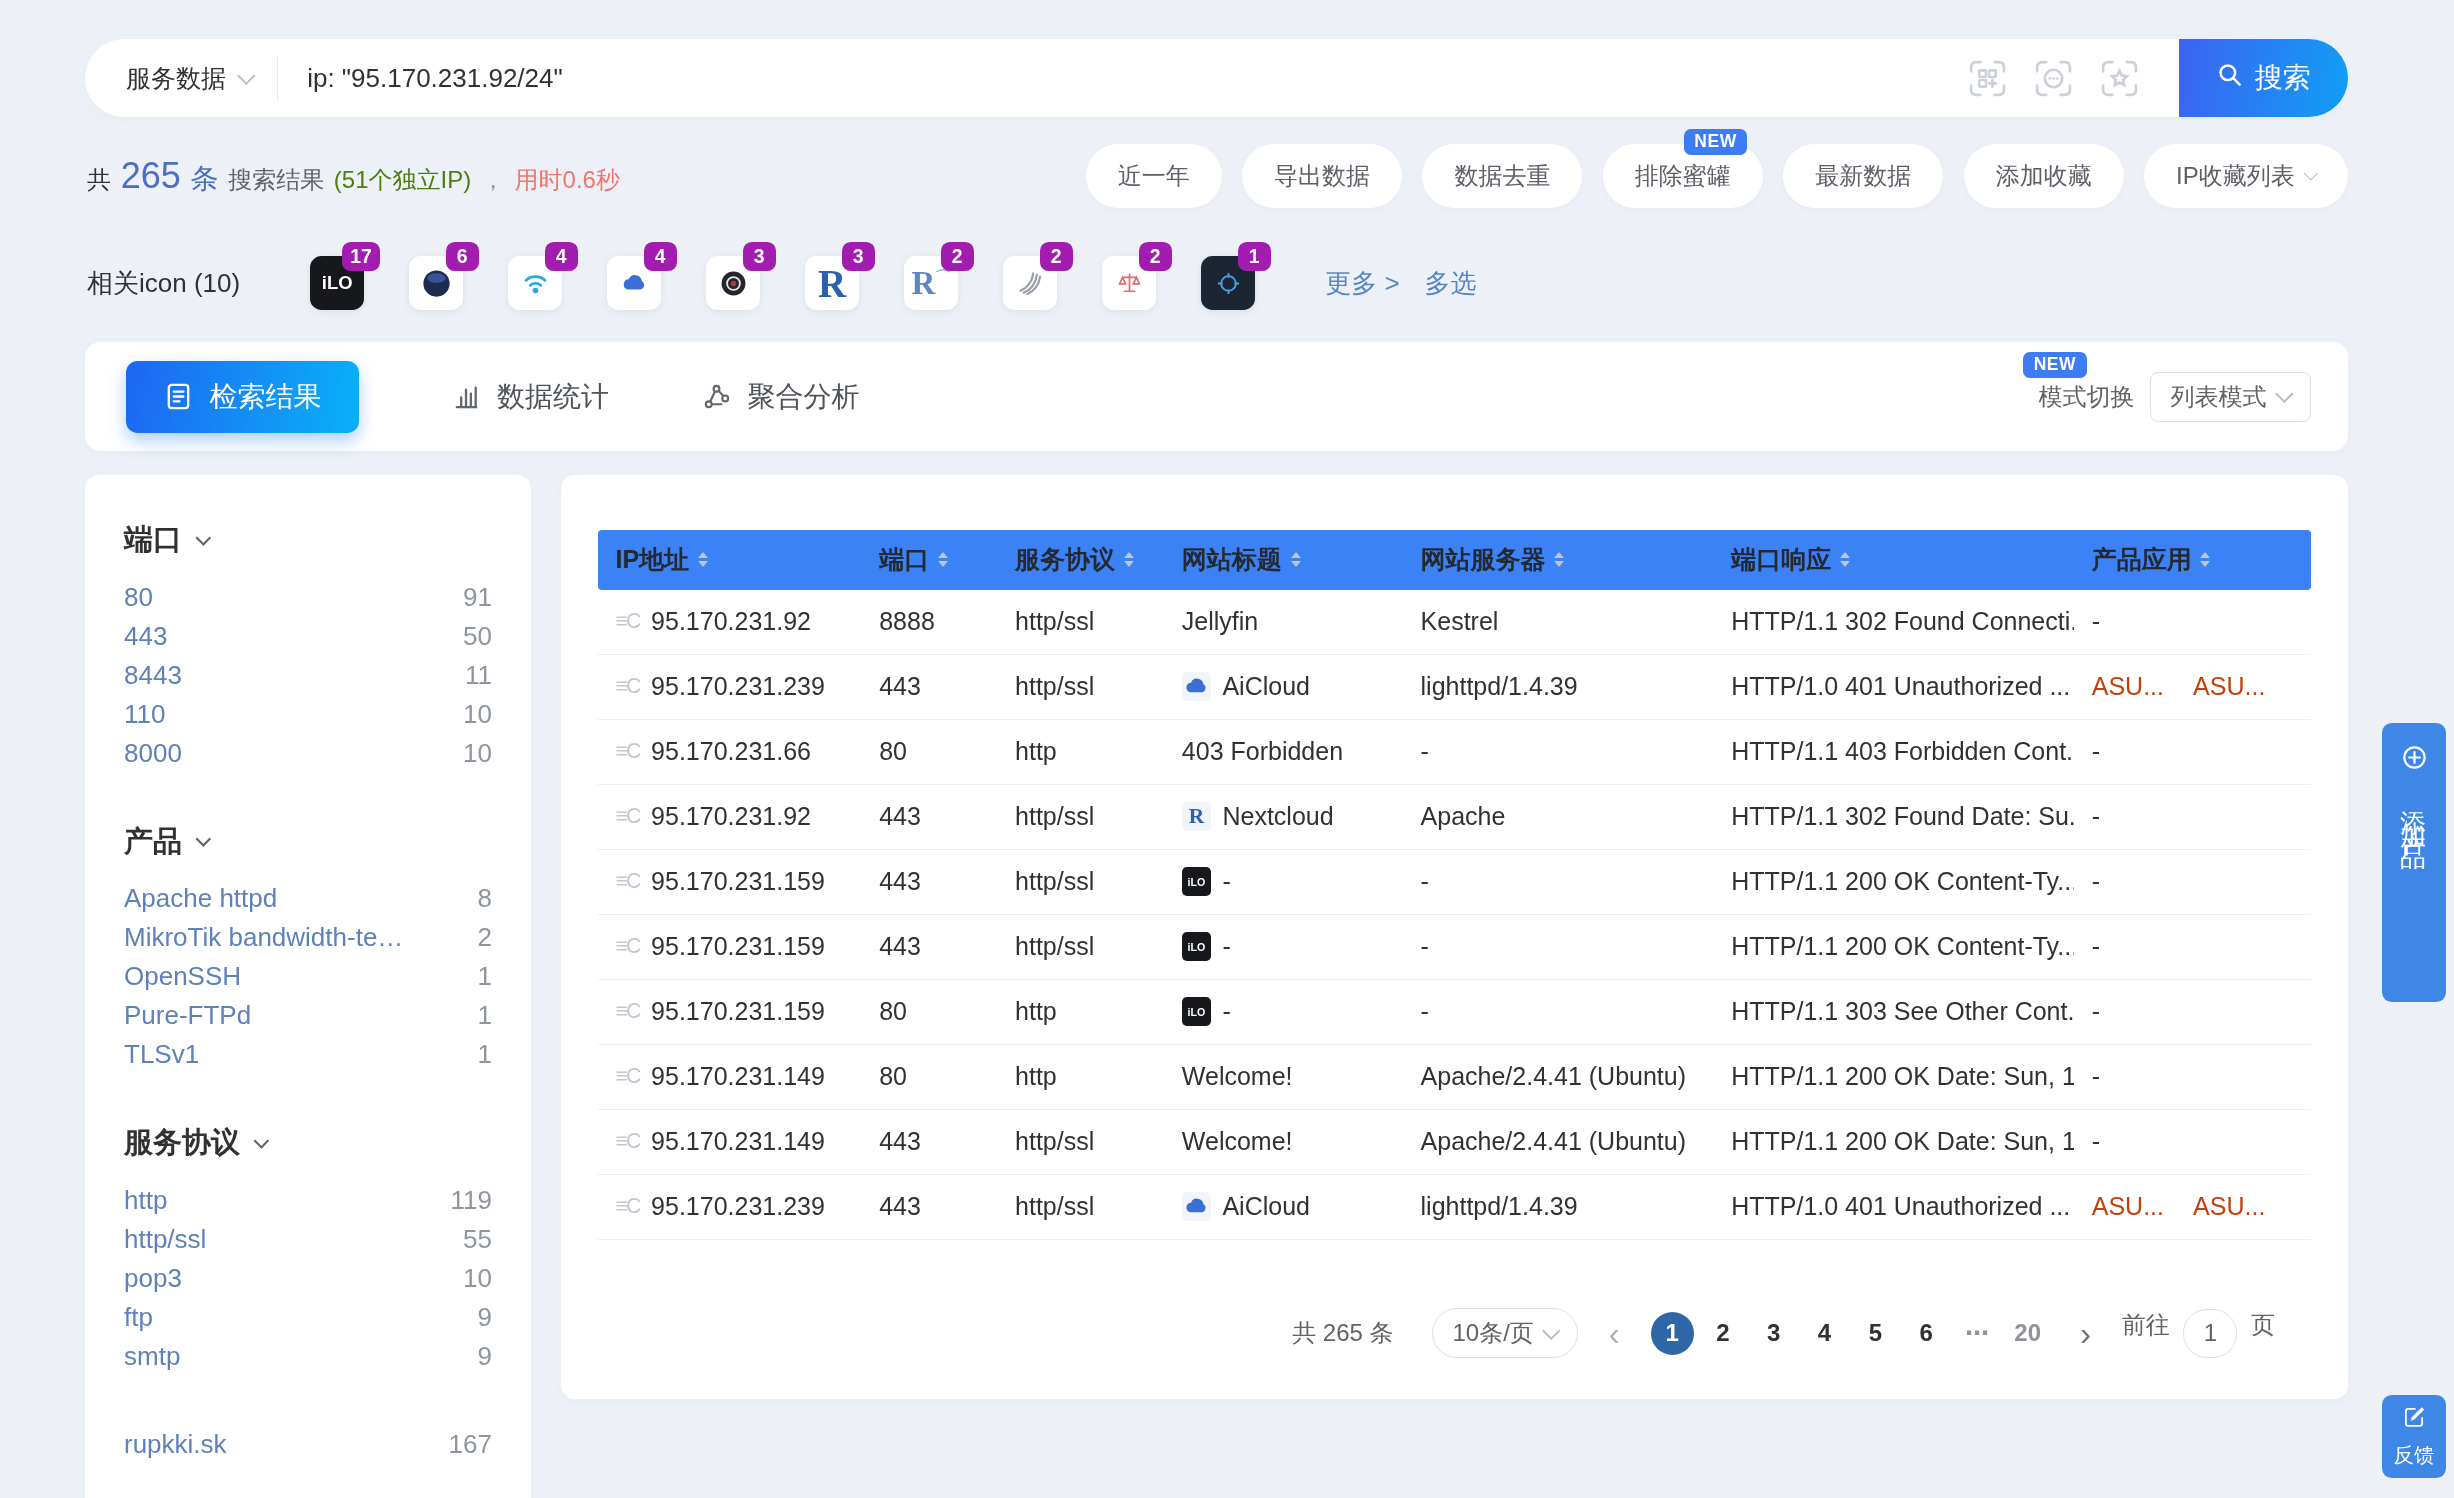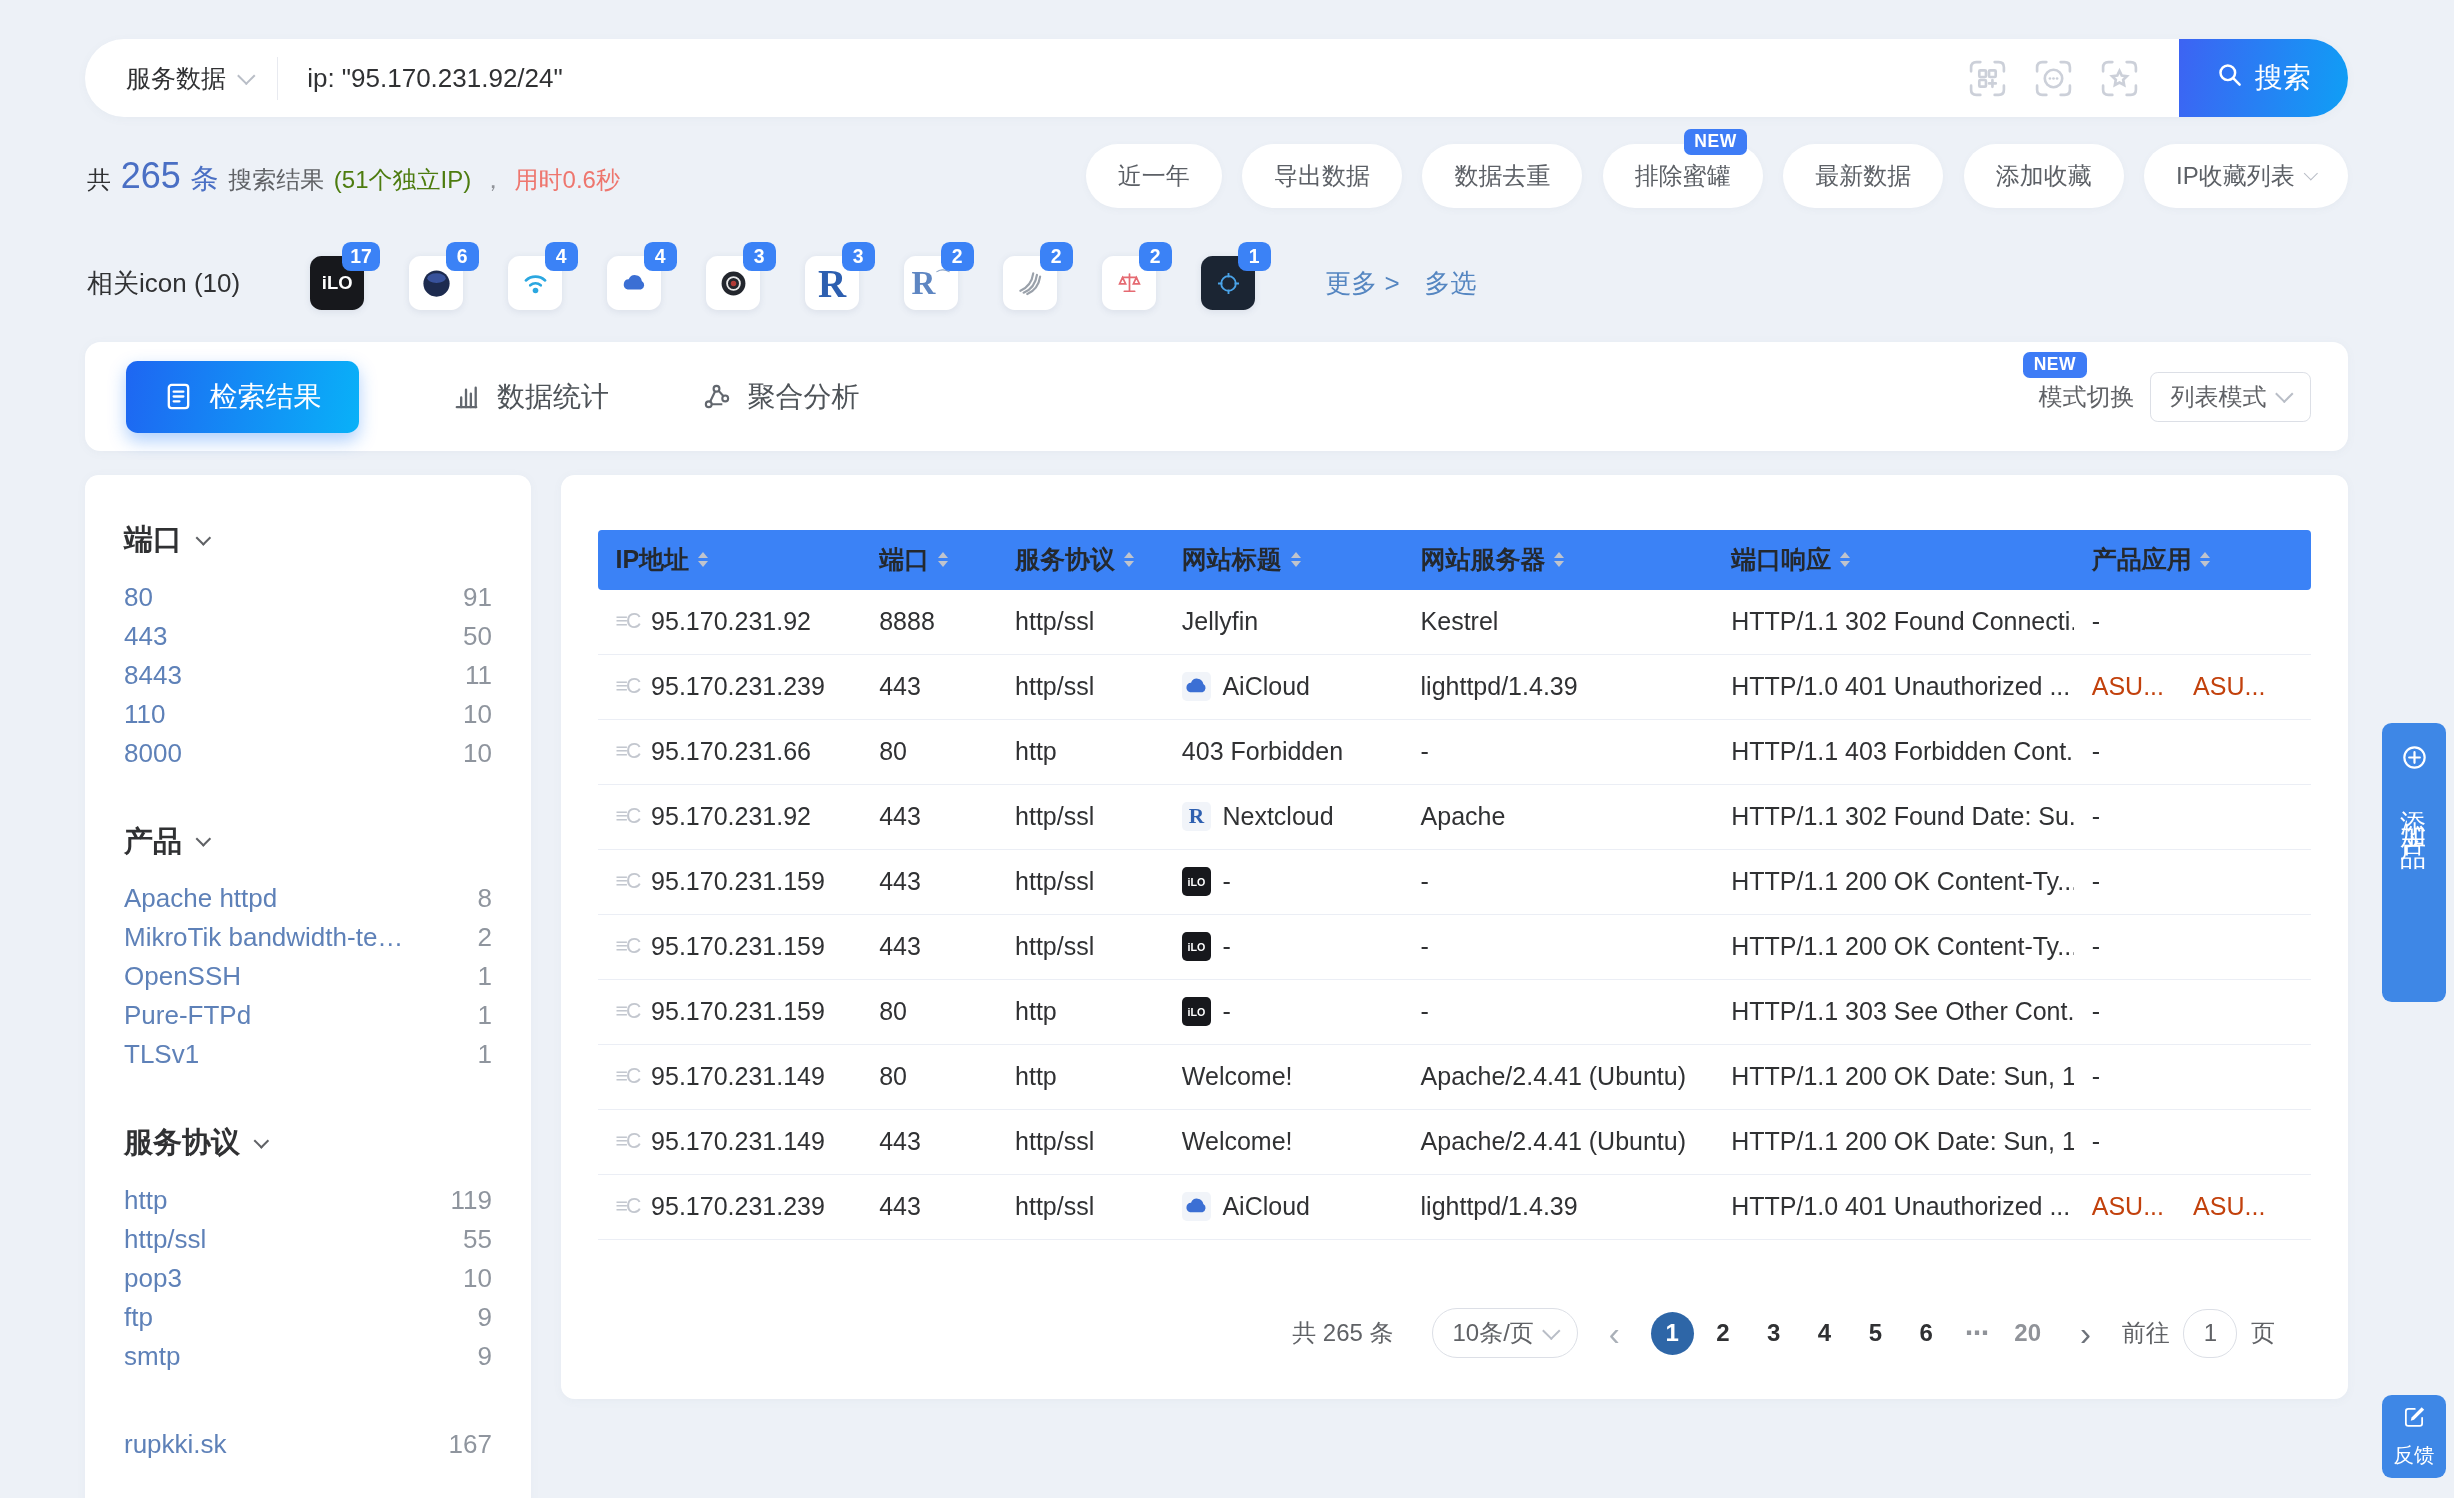--- a/index.html
+++ b/index.html
@@ -47,21 +47,21 @@
   .ric-wrap { position:relative; margin-right:45px; cursor:pointer; }
   .ric { width:54px; height:54px; border-radius:11.6px; background:#fff; display:flex;
     align-items:center; justify-content:center; box-shadow:0 1.9px 7.8px rgba(90,110,140,.12); overflow:hidden; }
   .ric.dark { background:#17181c; }
   .ric.darkblue { background:#1b2533; }
   .ric .ilo-txt { color:#fff; font-size:18.4px; font-weight:700; }
   .ric .r-serif { font-family:"Liberation Serif","DejaVu Serif",serif; font-size:39px; color:#2d5fb0; font-weight:600; }
   .ric .r-serif.lite { color:#5e86c2; font-size:33px; }
   .ric .r-serif.lite sup { font-size:15.5px; color:#8fa6c6; }
   .badge { position:absolute; top:-13.6px; right:-15.5px; min-width:33px; height:29px; padding:0 7.8px;
-    background:#3b82f6; color:#fff; border-radius:8.7px; font-size:19.4px; font-weight:600;
+    background:#a21caf; color:#fff; border-radius:8.7px; font-size:19.4px; font-weight:600;
     display:flex; align-items:center; justify-content:center; }
   .related .more, .related .multi { font-size:26px; color:#5586c1; cursor:pointer; margin-left:25px; white-space:nowrap; }
 
   
   .tabs-card { position:absolute; left:85px; top:342px; width:2263px; height:109px; background:#fff;
     border-radius:15.5px; display:flex; align-items:center; box-shadow:0 1.9px 9.7px rgba(90,110,140,.05); }
   .tab { display:flex; align-items:center; gap:15.5px; font-size:28px; color:#4e5358; cursor:pointer;
     margin-left:92px; background:none; border:none; font-family:inherit; }
   .tab.active { margin-left:41px; height:72px; padding:0 37px; border-radius:11.6px; color:#fff;
     background:linear-gradient(100deg,#1e66f2,#09b1f8); box-shadow:0 7.8px 17.5px rgba(30,120,245,.35); }
@@ -119,21 +119,21 @@
   .pagi { position:absolute; right:73px; bottom:41px; display:flex; align-items:center; gap:23px; }
   .pagi .total { font-size:24px; color:#606266; margin-right:15.5px; }
   .psize { width:146px; height:50px; border-radius:25px; }
   .arrow { font-size:33px; color:#aab0b8; cursor:pointer; padding:0 7.8px; line-height:1; }
   .arrow.nxt { color:#6d727a; }
   .pages { display:flex; align-items:center; gap:7.8px; }
   .pg { min-width:43px; height:43px; border-radius:50%; display:flex; align-items:center; justify-content:center;
     font-size:24px; font-weight:600; color:#303133; cursor:pointer; }
   .pg.active { background:#2e66a7; color:#fff; }
   .pg.muted { color:#909399; }
-  .goto { display:flex; align-items:center; gap:13.6px; font-size:24px; color:#606266; }
+  .goto { display:flex; gap:13.6px; font-size:24px; color:#606266; }
   .goto input { width:54px; height:49px; border:1px solid #dcdfe6; border-radius:24px; text-align:center;
     font-size:24px; color:#606266; outline:none; font-family:inherit; }
 
   
   .float-add { position:absolute; left:2382px; top:723px; width:64px; height:279px; background:#3e87e6;
     border:none; border-radius:9.7px; color:#fff; cursor:pointer; display:flex; flex-direction:column;
     align-items:center; padding-top:19.4px; gap:13.6px; font-family:inherit; }
   .float-add .vtxt { writing-mode:vertical-lr; font-size:26px; letter-spacing:11.6px; color:#fff; }
   .float-fb { position:absolute; left:2382px; top:1395px; width:64px; height:83px; background:#3e87e6;
     border:none; border-radius:9.7px; color:#fff; cursor:pointer; display:flex; flex-direction:column;

